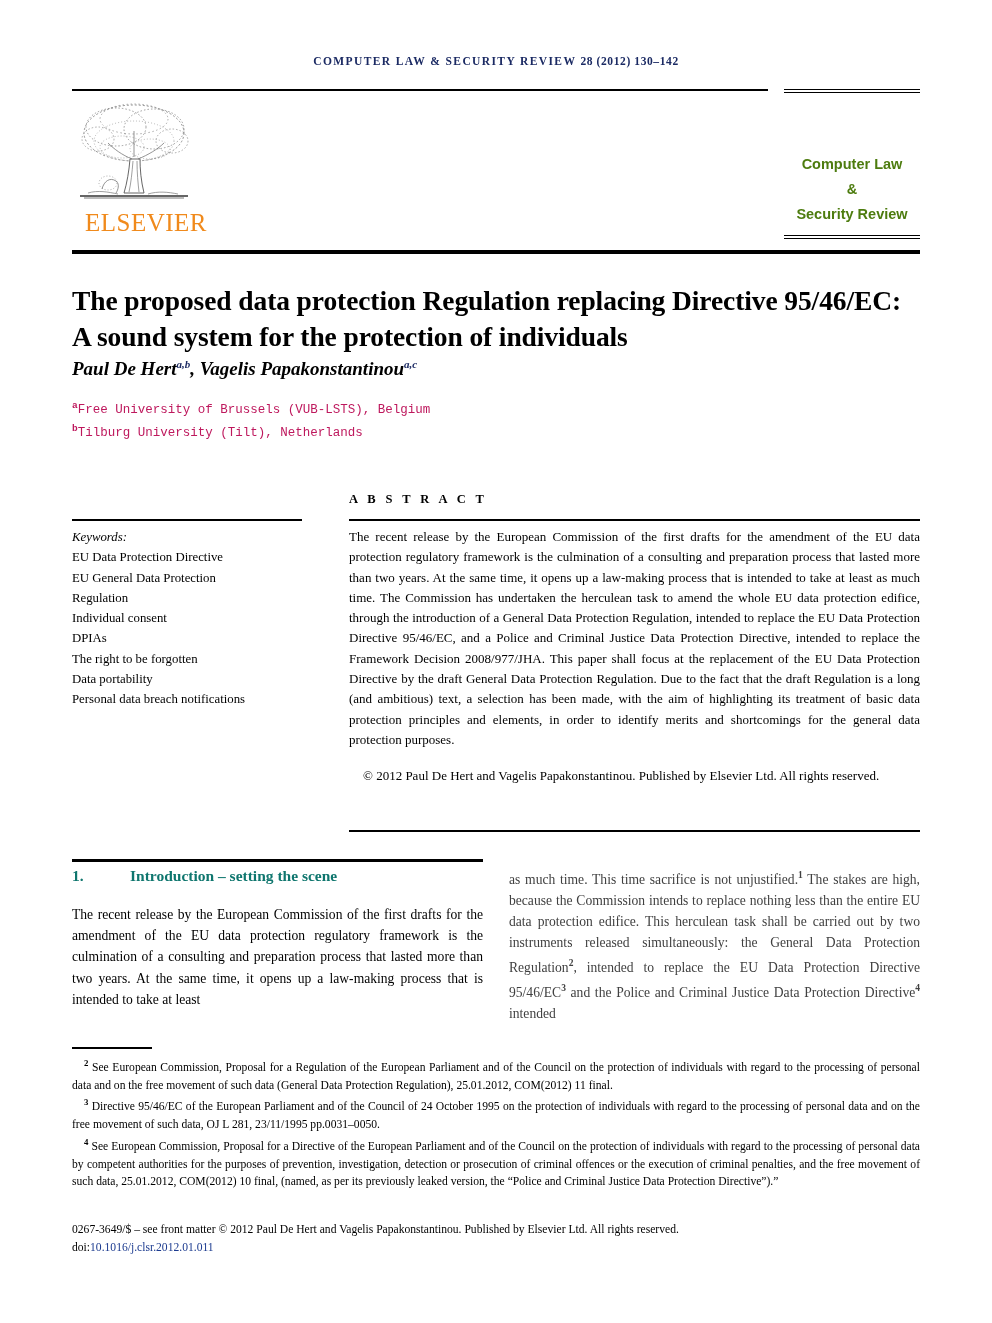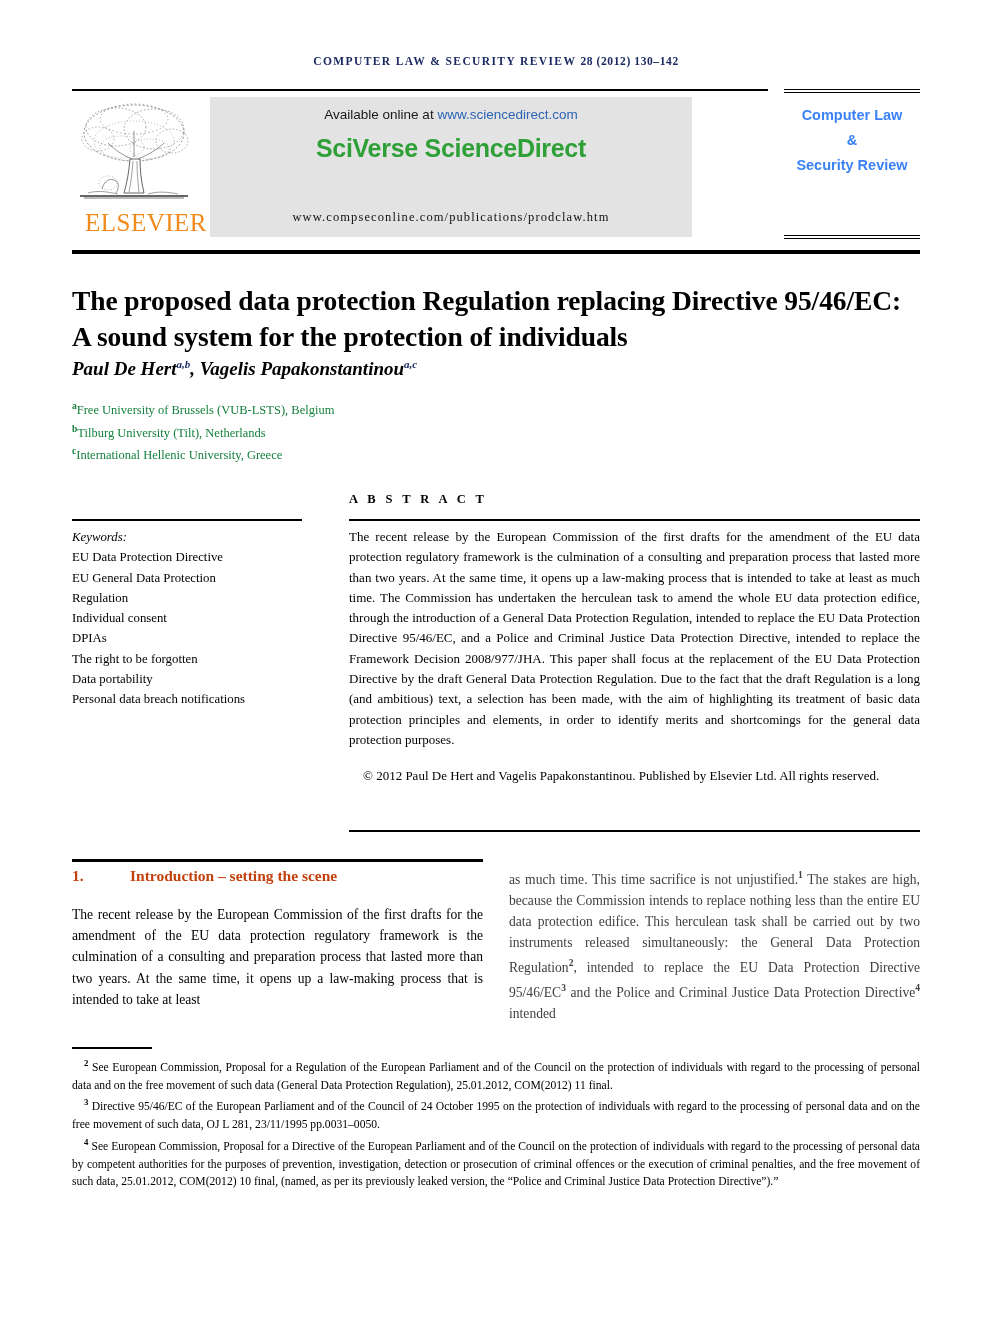--- a/index.html
+++ b/index.html
@@ -134,26 +134,26 @@
   }
 
   .journal-box {
     position: absolute;
     left: 712px; top: 14px;
     width: 136px;
     height: 124px;
     display: flex;
     flex-direction: column;
     align-items: center;
-    justify-content: flex-start;
+    justify-content: flex-end;
     font-family: "Liberation Sans", sans-serif;
     font-weight: bold;
     font-size: 14.5px;
     line-height: 25px;
-    color: #3b82f6;
+    color: #4d7c0f;
   }
 
   
   .title-rule {
     position: absolute;
     left: 72px; top: 247px;
     width: 848px;
     height: 4px;
     background: #000;
   }
@@ -181,24 +181,24 @@
   .authors sup {
     font-size: 11px;
     font-style: italic;
     color: #1b2a63;
     vertical-align: super;
   }
   .affiliations {
     position: absolute;
     left: 72px; top: 394px;
     width: 700px;
-    font-family: Liberation Serif, serif;
+    font-family: Liberation Mono, monospace;
     font-size: 12.5px;
     line-height: 18.5px;
-    color: #15803d;
+    color: #be185d;
   }
   .affiliations .aff-mark {
     font-size: 9.5px;
     vertical-align: super;
     font-weight: bold;
   }
 
   
   .abstract-head {
     position: absolute;
@@ -269,21 +269,21 @@
     height: 3px;
     background: #000;
   }
   .section-head {
     position: absolute;
     left: 72px; top: 864px;
     width: 411px;
     font-family: "Liberation Serif", serif;
     font-weight: bold;
     font-size: 15.5px;
-    color: #c2410c;
+    color: #0f766e;
   }
   .section-head .num { display: inline-block; width: 58px; }
 
   .col-left {
     position: absolute;
     left: 72px; top: 901px;
     width: 411px;
     font-family: "Liberation Serif", serif;
     font-size: 13.6px;
     line-height: 21.2px;
@@ -393,46 +393,38 @@
 
           <path d="M8 99 L116 99" stroke="#333" stroke-width="1.4"></path>
           <path d="M12 101 L112 101" stroke="#555" stroke-width="0.8"></path>
           <path d="M16 96 C26 93 36 95 46 97" stroke="#777"></path>
           <path d="M76 97 C86 94 96 95 106 97" stroke="#777"></path>
         </g>
       </svg>
       <div class="elsevier-word">ELSEVIER</div>
     </div>
 
-    <div class="sd-banner">
-      <div class="sd-avail">
-        <span>Available online at </span><a href="#">www.sciencedirect.com</a>
-      </div>
-      <div class="sd-title">SciVerse ScienceDirect</div>
-      <div class="sd-url">www.compseconline.com/publications/prodclaw.htm</div>
-    </div>
 
     <div class="journal-box">
       <div>Computer Law</div>
       <div>&amp;</div>
       <div>Security Review</div>
     </div>
   </div>
 
   <div class="title-rule"></div>
   <h1 class="article-title">The proposed data protection Regulation replacing Directive 95/46/EC: A sound system for the protection of individuals</h1>
 
   <div class="authors">
     <span>Paul De Hert</span><sup>a,b</sup>, <span>Vagelis Papakonstantinou</span><sup>a,c</sup>
   </div>
 
   <div class="affiliations">
     <div><span class="aff-mark">a</span><span>Free University of Brussels (VUB-LSTS), Belgium</span></div>
     <div><span class="aff-mark">b</span><span>Tilburg University (Tilt), Netherlands</span></div>
-    <div><span class="aff-mark">c</span><span>International Hellenic University, Greece</span></div>
   </div>
 
   <div class="abstract-head">A B S T R A C T</div>
   <div class="rule-kw"></div>
   <div class="rule-abs-top"></div>
   <div class="rule-abs-bot"></div>
 
   <div class="keywords">
     <div class="kw-label">Keywords:</div>
     <div>EU Data Protection Directive</div>
@@ -461,14 +453,18 @@
 
   <div class="col-right"><span>as much time. This time sacrifice is not unjustified.</span><sup>1</sup><span> The stakes are high, because the Commission intends to replace nothing less than the entire EU data protection edifice. This herculean task shall be carried out by two instruments released simultaneously: the General Data Protection Regulation</span><sup>2</sup><span>, intended to replace the EU Data Protection Directive 95/46/EC</span><sup>3</sup><span> and the Police and Criminal Justice Data Protection Directive</span><sup>4</sup><span> intended</span></div>
 
   <div class="fn-rule"></div>
   <div class="footnotes">
     <p><sup>2</sup> <span>See European Commission, Proposal for a Regulation of the European Parliament and of the Council on the protection of individuals with regard to the processing of personal data and on the free movement of such data (General Data Protection Regulation), 25.01.2012, COM(2012) 11 final.</span></p>
     <p><sup>3</sup> <span>Directive 95/46/EC of the European Parliament and of the Council of 24 October 1995 on the protection of individuals with regard to the processing of personal data and on the free movement of such data, OJ L 281, 23/11/1995 pp.0031–0050.</span></p>
     <p><sup>4</sup> <span>See European Commission, Proposal for a Directive of the European Parliament and of the Council on the protection of individuals with regard to the processing of personal data by competent authorities for the purposes of prevention, investigation, detection or prosecution of criminal offences or the execution of criminal penalties, and the free movement of such data, 25.01.2012, COM(2012) 10 final, (named, as per its previously leaked version, the “Police and Criminal Justice Data Protection Directive”).”</span></p>
   </div>
 
+  <div class="frontmatter">
+    <div>0267-3649/$ – see front matter © 2012 Paul De Hert and Vagelis Papakonstantinou. Published by Elsevier Ltd. All rights reserved.</div>
+    <div class="doi"><span class="doi-label">doi:</span><span>10.1016/j.clsr.2012.01.011</span></div>
+  </div>
 
 </div>
 
 </body></html>

